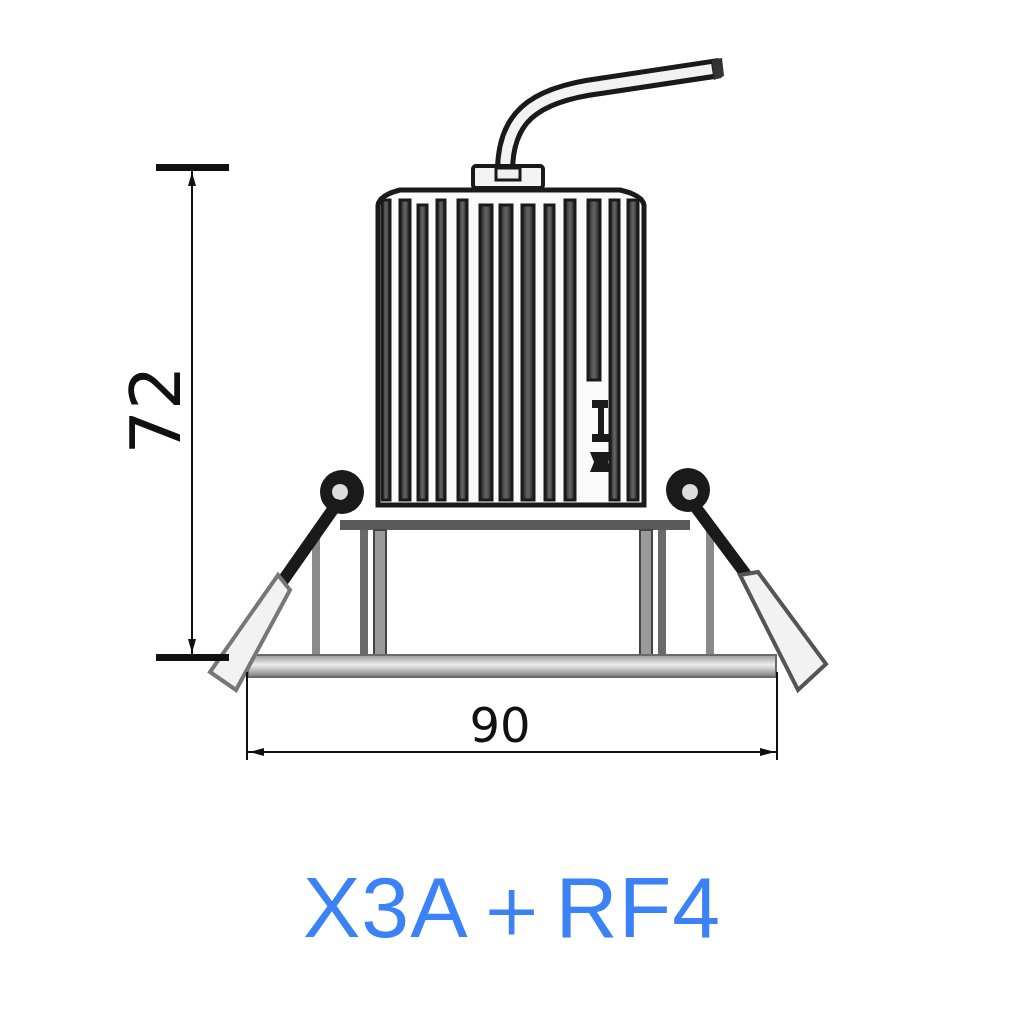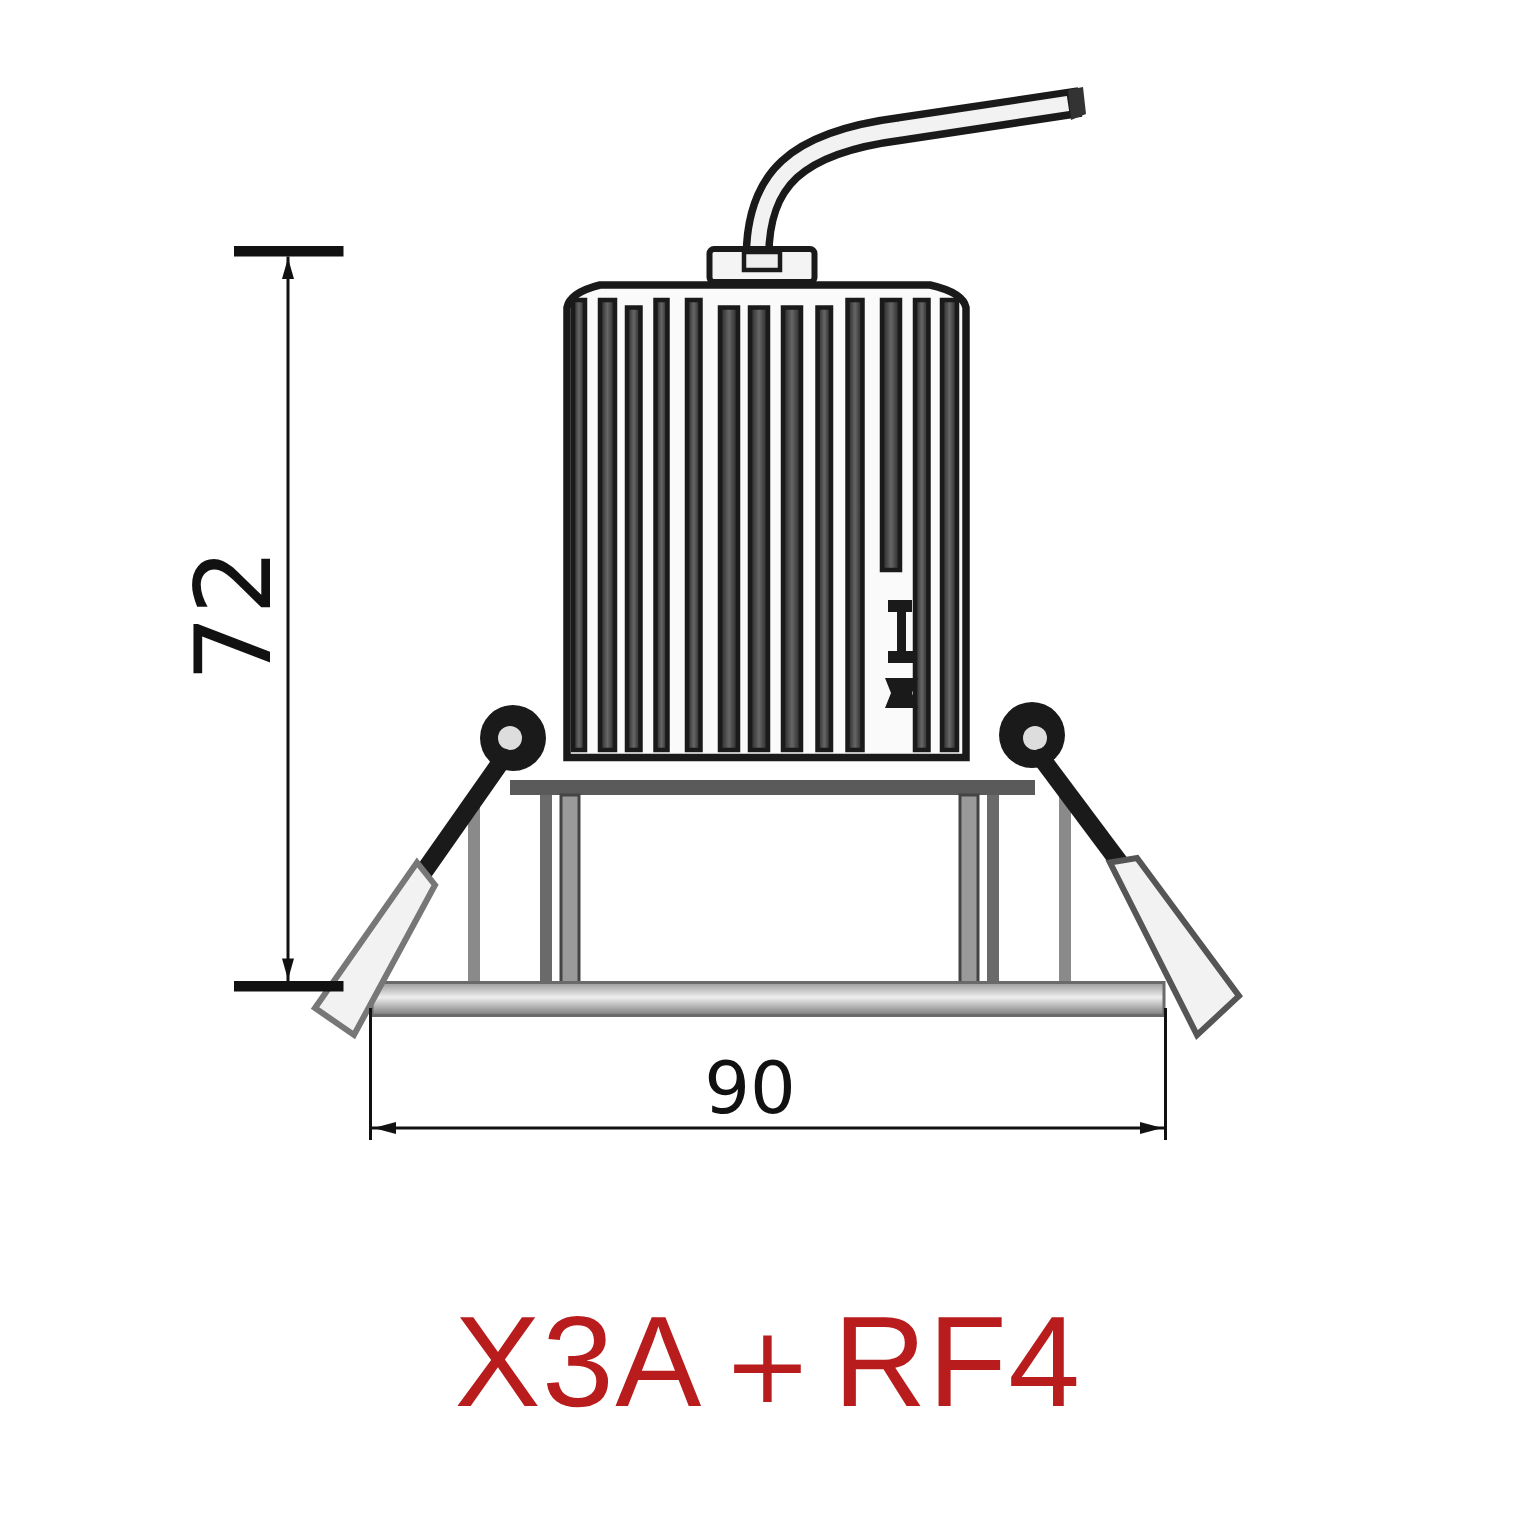--- a/index.html
+++ b/index.html
@@ -1,21 +1,21 @@
 <!DOCTYPE html>
 <html><head>
   <meta charset="utf-8">
   <style>
     html, body { margin: 0; padding: 0; background: #ffffff; }
     body { width: 1024px; height: 1024px; position: relative; overflow: hidden; font-family: "Liberation Sans", sans-serif; }
     #drawing { position: absolute; left: 0; top: 0; width: 1024px; height: 1024px; }
     .dim-label { font-family: "DejaVu Sans", sans-serif; fill: #111111; }
     .caption {
       position: absolute; left: 0; top: 850px; width: 1024px; text-align: center;
-      font-family: "Liberation Sans", sans-serif; font-size: 86px; color: #b91c1c; letter-spacing: 1px;
+      font-family: "Liberation Sans", sans-serif; font-size: 86px; color: #3b82f6; letter-spacing: 1px;
     }
   </style>
 </head>
 <body>
 
 <svg id="drawing" viewBox="0 0 1024 1024" xmlns="http://www.w3.org/2000/svg">
   <defs>
     <linearGradient id="finGrad" x1="0" x2="1" y1="0" y2="0">
       <stop offset="0" stop-color="#222"></stop>
       <stop offset="0.5" stop-color="#666"></stop>

